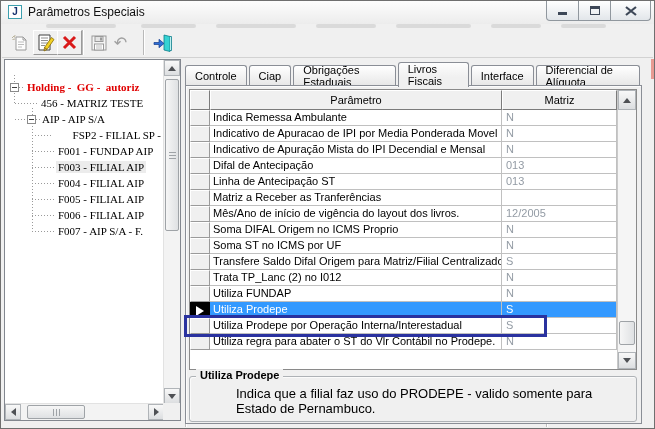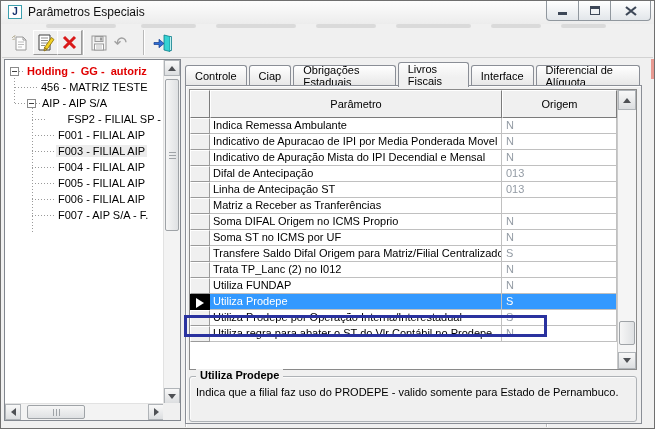--- a/index.html
+++ b/index.html
@@ -27,21 +27,21 @@
   .blob{position:absolute;top:0;height:4px;background:#c9c9c9;opacity:.55;border-radius:2px;}
   .red-sliver{position:absolute;right:0;top:58px;width:3px;height:20px;background:#e89a92;}
   
   .toolbar{position:absolute;top:27px;left:1px;right:1px;height:30px;background:#f0f0f0;border-bottom:1px solid #d2d2d2;}
   .tbtn{position:absolute;top:2px;width:25px;height:25px;display:flex;align-items:center;justify-content:center;background:transparent;border:1px solid transparent;padding:0;}
   .tbtn.raised{border-color:#ffffff #9a9a9a #9a9a9a #ffffff;background:#f0f0f0;}
   .tsep{position:absolute;top:2px;width:2px;height:25px;border-left:1px solid #b9b9b9;border-right:1px solid #ffffff;}
   .undo-glyph{font-size:16px;color:#a0a0a0;line-height:16px;}
   
   .treepanel{position:absolute;left:3px;top:58px;width:177px;height:362px;background:#fff;border:1px solid #82878f;}
-  .treeitems{position:absolute;left:1px;top:1px;right:17px;bottom:17px;overflow:hidden;padding-top:2px;}
+  .treeitems{position:absolute;left:1px;top:1px;right:17px;bottom:17px;overflow:hidden;padding-top:18px;font-family:Liberation Serif, serif;}
   .titem{height:16px;display:flex;align-items:center;white-space:pre;overflow:hidden;}
   .titem .expandbox{flex:0 0 9px;width:9px;height:9px;border:1px solid #8b8b8b;background:#fff;position:relative;}
   .titem .expandbox::before{content:"";position:absolute;left:1px;right:1px;top:3px;height:1px;background:#404040;}
   .hconn{height:1px;background:repeating-linear-gradient(90deg,#9a9a9a 0 1px,transparent 1px 3px);}
   .tlabel{padding:0 2px;font-size:11px;}
   .tlabel.root{color:#e00000;font-weight:bold;}
   .tlabel.selected{background:#ececec;}
   .vline{position:absolute;width:1px;background:repeating-linear-gradient(#9a9a9a 0 1px,transparent 1px 3px);}
   
   .vscroll{position:absolute;top:0;right:0;bottom:16px;width:17px;background:#f3f3f3;border-left:1px solid #e2e2e2;}
@@ -61,21 +61,21 @@
   .grip-v{width:7px;height:7px;background:repeating-linear-gradient(90deg,#9fa3a7 0 1px,transparent 1px 3px);}
   
   .tabpanel{position:absolute;left:184px;top:60px;width:457px;height:363px;}
   .tabs{position:absolute;top:0;left:0;right:0;height:25px;display:flex;align-items:flex-end;}
   .tab{height:21px;padding:0 9px;display:flex;align-items:center;background:linear-gradient(#ffffff,#e6e6e6);
     border:1px solid #8a8e96;border-bottom:none;border-radius:3px 3px 0 0;margin-right:2px;font-size:11px;}
   .tab.active{height:25px;background:linear-gradient(#fdfdfd,#f0f0f0 60%);position:relative;z-index:3;margin-bottom:-1px;padding-bottom:1px;}
   .tabpage{position:absolute;top:24px;left:0;right:0;bottom:0;background:#f0f0f0;border:1px solid #8a8e96;box-shadow:inset 1px 1px 0 #fbfbfb;z-index:1;}
   
   .grid{position:absolute;left:3px;top:3px;width:448px;height:281px;background:#fff;border:1px solid #8a8a8a;}
-  .ghead{display:flex;height:28px;}
+  .ghead{display:flex;height:20px;}
   .hcell{background:#f0f0f0;border-top:1px solid #fff;border-left:1px solid #fff;border-right:1px solid #7b7b7b;border-bottom:1px solid #7b7b7b;
     display:flex;align-items:center;justify-content:center;font-size:11px;}
   .w-ind{width:20px;flex:0 0 20px;}
   .w-param{width:292px;flex:0 0 292px;}
   .w-val{width:115px;flex:0 0 115px;}
   .grow{display:flex;height:16px;}
   .gind{width:20px;flex:0 0 20px;background:#f0f0f0;border-top:1px solid #fff;border-left:1px solid #fff;border-right:1px solid #9a9a9a;border-bottom:1px solid #9a9a9a;position:relative;}
   .gparam{width:292px;flex:0 0 292px;border-right:1px solid #c0c0c0;border-bottom:1px solid #c0c0c0;padding:0 0 0 3px;line-height:15px;font-size:11px;
     white-space:nowrap;overflow:hidden;background:#fff;}
   .gval{width:115px;flex:0 0 115px;border-right:1px solid #c0c0c0;border-bottom:1px solid #c0c0c0;padding:0 0 0 4px;line-height:15px;font-size:11px;
@@ -85,21 +85,21 @@
   .rowptr{position:absolute;left:5px;top:3px;width:0;height:0;border-top:5px solid transparent;border-bottom:5px solid transparent;border-left:8px solid #fff;}
   .gscroll{position:absolute;top:0;right:0;bottom:0;width:19px;background:#f5f5f5;border-left:1px solid #c9c9c9;}
   .gs-up{position:absolute;top:0;left:0;right:0;height:20px;background:linear-gradient(#f8f8f8,#dcdee0);border:1px solid #b0b4b8;display:flex;align-items:center;justify-content:center;}
   .gs-down{position:absolute;bottom:0;left:0;right:0;height:17px;background:linear-gradient(#f8f8f8,#dcdee0);border:1px solid #b0b4b8;display:flex;align-items:center;justify-content:center;}
   .gs-thumb{position:absolute;left:1px;right:1px;top:231px;height:24px;background:linear-gradient(90deg,#f6f6f6,#dfe1e3);border:1px solid #9fa3a7;border-radius:2px;}
   
   .anno{position:absolute;left:183px;top:314px;width:363px;height:22px;border:3px solid #2a329f;z-index:20;pointer-events:none;}
   
   .gbox{position:absolute;left:3px;right:4px;top:290px;height:46px;border:1px solid #aeb2b6;border-radius:3px;box-shadow:inset 1px 1px 0 #fbfbfb;}
   .gbox-title{position:absolute;top:-8px;left:6px;background:#f0f0f0;padding:0 4px;font-weight:bold;font-size:11px;}
-  .gbox-text{padding:9px 8px 0 6px;font-size:11px;}
+  .gbox-text{padding:9px 8px 0 6px;font-size:13px;margin-left:40px;}
   
   .status-notch{position:absolute;bottom:1px;width:2px;height:6px;border-left:1px solid #c0c0c0;border-right:1px solid #ffffff;}
 </style>
 </head>
 <body>
 
 <div class="window">
 
   <div class="titlebar">
     <div class="title-icon">J</div>
@@ -193,21 +193,21 @@
         <span class="expandbox"></span>
         <span class="hconn" style="width:4px;"></span>
         <span class="tlabel">AIP - AIP S/A</span>
       </div>
       <div class="titem" style="padding-left:26px;gap:20px;">
         <span class="hconn" style="width:24px;"></span>
         <span class="tlabel">FSP2 - FILIAL SP -</span>
       </div>
       <div class="titem" style="padding-left:26px;">
         <span class="hconn" style="width:24px;"></span>
-        <span class="tlabel">F001 - FILIAL AIP</span>
+        <span class="tlabel">F001 - FUNDAP AIP</span>
       </div>
       <div class="titem" style="padding-left:26px;">
         <span class="hconn" style="width:24px;"></span>
         <span class="tlabel selected">F003 - FILIAL AIP</span>
       </div>
       <div class="titem" style="padding-left:26px;">
         <span class="hconn" style="width:24px;"></span>
         <span class="tlabel">F004 - FILIAL AIP</span>
       </div>
       <div class="titem" style="padding-left:26px;">
@@ -258,21 +258,21 @@
       <div class="tab">Interface</div>
       <div class="tab">Diferencial de Alíquota</div>
     </div>
 
     <div class="tabpage">
 
       <div class="grid">
         <div class="ghead">
           <div class="hcell w-ind"></div>
           <div class="hcell w-param">Parâmetro</div>
-          <div class="hcell w-val">Origem</div>
+          <div class="hcell w-val">Matriz</div>
         </div>
 
         <div class="grow">
           <div class="gind"></div>
           <div class="gparam">Indica Remessa Ambulante</div>
           <div class="gval">N</div>
         </div>
         <div class="grow">
           <div class="gind"></div>
           <div class="gparam">Indicativo de Apuracao de IPI por Media Ponderada Movel</div>
@@ -290,20 +290,25 @@
         </div>
         <div class="grow">
           <div class="gind"></div>
           <div class="gparam">Linha de Antecipação ST</div>
           <div class="gval">013</div>
         </div>
         <div class="grow">
           <div class="gind"></div>
           <div class="gparam">Matriz a Receber as Tranferências</div>
           <div class="gval"></div>
+        </div>
+        <div class="grow">
+          <div class="gind"></div>
+          <div class="gparam">Mês/Ano de início de vigência do layout dos livros.</div>
+          <div class="gval">12/2005</div>
         </div>
         <div class="grow">
           <div class="gind"></div>
           <div class="gparam">Soma DIFAL Origem no ICMS Proprio</div>
           <div class="gval">N</div>
         </div>
         <div class="grow">
           <div class="gind"></div>
           <div class="gparam">Soma ST no ICMS por UF</div>
           <div class="gval">N</div>

